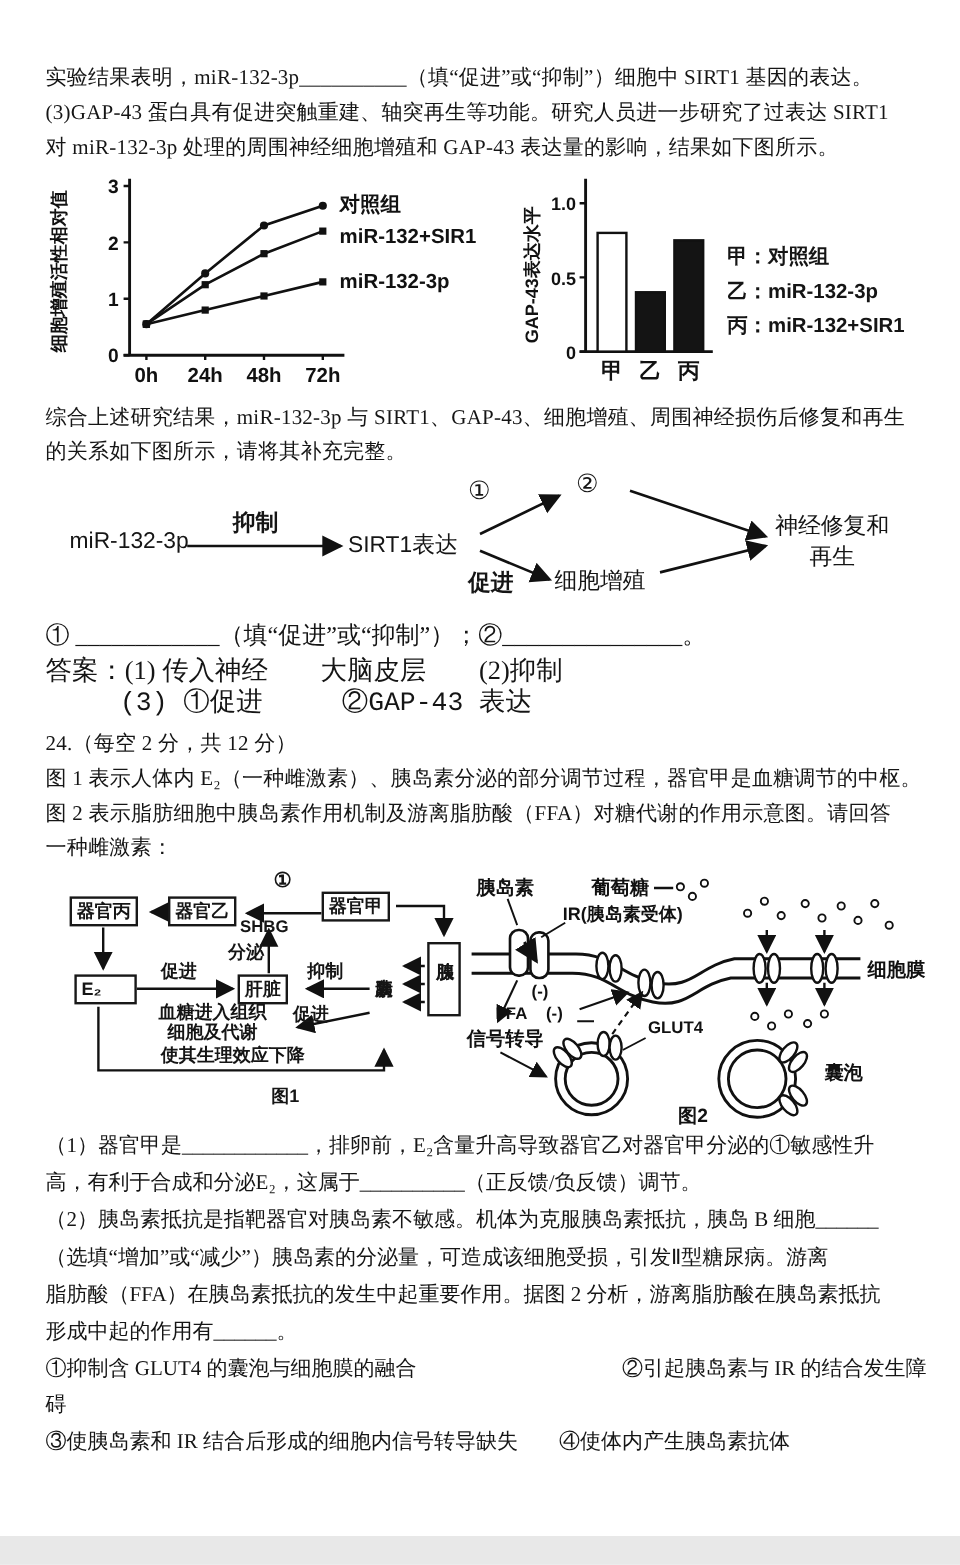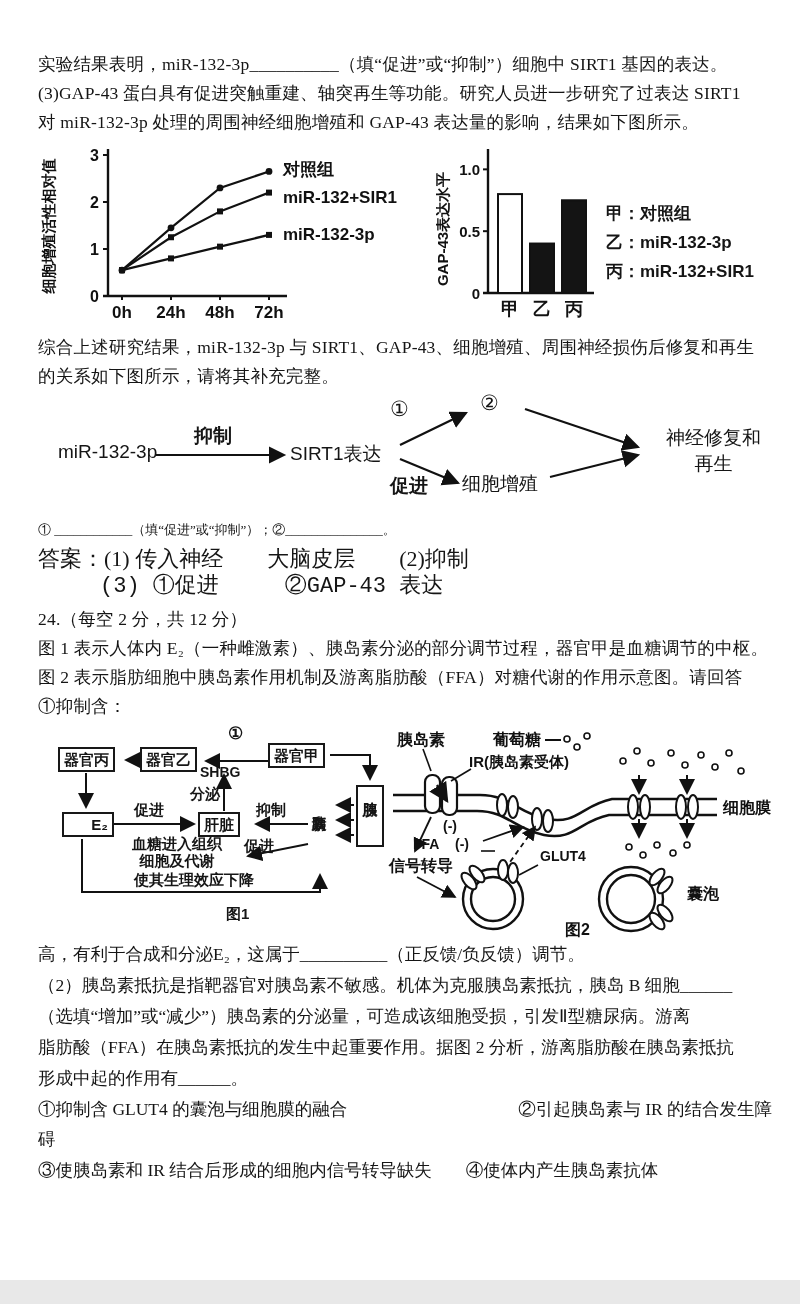--- a/index.html
+++ b/index.html
@@ -11,21 +11,21 @@
   
   .charts-row{display:flex;align-items:flex-start;margin:4px 0 2px 0;height:190px;}
   .chart-legend{font-family:"Liberation Sans",sans-serif;font-weight:bold;font-size:17px;
                 line-height:29px;margin-top:58px;margin-left:2px;white-space:nowrap;}
   svg text{font-family:"Liberation Sans",sans-serif;fill:#111;}
   
   .flow{position:relative;height:122px;margin:2px 0 0 0;font-family:"Liberation Sans",sans-serif;}
   .flow .lbl{position:absolute;white-space:nowrap;font-size:19px;}
   .flow .bold{font-weight:bold;}
   .flow svg{position:absolute;left:0;top:0;}
-  .fill-line{font-size:13px;line-height:30px;}
+  .fill-line{font-size:20px;line-height:30px;}
   .answers{font-size:22px;line-height:28px;}
   .answers .indent{margin-left:62px;font-family:Liberation Mono, monospace;}
   
   .figs-row{display:flex;margin:6px 0 0 0;height:212px;}
   .fig{position:relative;font-family:"Liberation Sans",sans-serif;}
   .fig1{width:360px;height:210px;}
   .fig2{width:410px;height:212px;margin-left:8px;}
   .fig .box{position:absolute;border:2px solid #181818;padding:0 4px;font-size:15px;
             font-weight:bold;white-space:nowrap;background:#fff;line-height:21px;}
   .fig .vbox{writing-mode:vertical-rl;text-orientation:upright;line-height:22px;padding:3px 1px;}
@@ -132,37 +132,37 @@
       <line x1="362" y1="66" x2="420" y2="90" stroke="#111" stroke-width="2.2" marker-end="url(#ahf)"></line>
       <line x1="512" y1="84" x2="600" y2="62" stroke="#111" stroke-width="2.2" marker-end="url(#ahf)"></line>
     </svg>
     <div class="lbl" style="left:20px;top:48px;">miR-132-3p</div>
     <div class="lbl bold" style="left:156px;top:30px;">抑制</div>
     <div class="lbl" style="left:252px;top:48px;">SIRT1表达</div>
     <div class="lbl" style="left:352px;top:4px;font-size:21px;">①</div>
     <div class="lbl" style="left:442px;top:-2px;font-size:21px;">②</div>
     <div class="lbl bold" style="left:352px;top:80px;">促进</div>
     <div class="lbl" style="left:424px;top:78px;">细胞增殖</div>
-    <div class="lbl" style="left:608px;top:32px;margin-left:20px;">
+    <div class="lbl" style="left:608px;top:32px;">
       <div style="text-align:center;">神经修复和</div>
       <div style="text-align:center;">再生</div>
     </div>
   </div>
 
   <div class="fill-line">①  ____________（填“促进”或“抑制”）；②_______________。</div>
   <div class="answers">
     <div>答案：(1) 传入神经　　大脑皮层　　(2)抑制</div>
     <div class="indent">(3) ①促进　　　②GAP-43 表达</div>
   </div>
 
   <div class="para" style="margin-top:4px;">
     <div>24.（每空 2 分，共 12 分）</div>
     <div>图 1 表示人体内 E₂（一种雌激素）、胰岛素分泌的部分调节过程，器官甲是血糖调节的中枢。</div>
     <div>图 2 表示脂肪细胞中胰岛素作用机制及游离脂肪酸（FFA）对糖代谢的作用示意图。请回答</div>
-    <div>①抑制含：</div>
+    <div>一种雌激素：</div>
   </div>
 
   <div class="figs-row">
 
     <div class="fig fig1">
       <svg width="360" height="210">
         <defs>
           <marker id="ah1" markerWidth="9" markerHeight="9" refX="7" refY="4" orient="auto">
             <path d="M0,0 L8,4 L0,8 z" fill="#111"></path>
           </marker>
@@ -179,21 +179,21 @@
         <line x1="316" y1="108" x2="299" y2="108" stroke="#111" stroke-width="2" stroke-dasharray="4 3" marker-end="url(#ah1)"></line>
         <path d="M292,28 H332 V52" fill="none" stroke="#111" stroke-width="2" marker-end="url(#ah1)"></path>
         <path d="M44,112 V165 H282 V148" fill="none" stroke="#111" stroke-width="2" marker-end="url(#ah1)"></path>
       </svg>
       <div class="box" style="left:20px;top:20px;">器官丙</div>
       <div class="box" style="left:102px;top:20px;">器官乙</div>
       <div class="box" style="left:230px;top:16px;">器官甲</div>
       <div class="lab" style="left:190px;top:-2px;font-size:17px;">①</div>
       <div class="lab" style="left:162px;top:37px;font-size:14px;">SHBG</div>
       <div class="lab" style="left:152px;top:58px;">分泌</div>
-      <div class="box" style="left:24px;top:85px;width:40px;text-align:right;">E₂</div>
+      <div class="box" style="left:24px;top:85px;width:40px;text-align:left;">E₂</div>
       <div class="lab" style="left:96px;top:74px;">促进</div>
       <div class="box" style="left:160px;top:85px;">肝脏</div>
       <div class="lab" style="left:218px;top:74px;">抑制</div>
       <div class="lab" style="left:206px;top:110px;">促进</div>
       <div class="lab" style="left:74px;top:108px;width:130px;text-align:center;">
         <div>血糖进入组织</div>
         <div>细胞及代谢</div>
       </div>
       <div class="lab vbox" style="left:272px;top:74px;height:72px;">胰岛素</div>
       <div class="box vbox" style="left:318px;top:58px;height:52px;">胰腺</div>
@@ -285,20 +285,21 @@
         <text x="70" y="122" font-size="14" font-weight="bold">(-)</text>
         <text x="4" y="144" font-size="16" font-weight="bold">信号转导</text>
         <text x="155" y="134" font-size="14" font-weight="bold">GLUT4</text>
         <text x="302" y="172" font-size="16" font-weight="bold">囊泡</text>
         <text x="180" y="208" font-size="16" font-weight="bold">图2</text>
       </svg>
     </div>
   </div>
 
   <div class="qline">
+    <div>（1）器官甲是____________，排卵前，E₂含量升高导致器官乙对器官甲分泌的①敏感性升</div>
     <div>高，有利于合成和分泌E₂，这属于__________（正反馈/负反馈）调节。</div>
   </div>
 
   <div class="qline">
     <div>（2）胰岛素抵抗是指靶器官对胰岛素不敏感。机体为克服胰岛素抵抗，胰岛 B 细胞______</div>
     <div>（选填“增加”或“减少”）胰岛素的分泌量，可造成该细胞受损，引发Ⅱ型糖尿病。游离</div>
     <div>脂肪酸（FFA）在胰岛素抵抗的发生中起重要作用。据图 2 分析，游离脂肪酸在胰岛素抵抗</div>
     <div>形成中起的作用有______。</div>
   </div>
 

